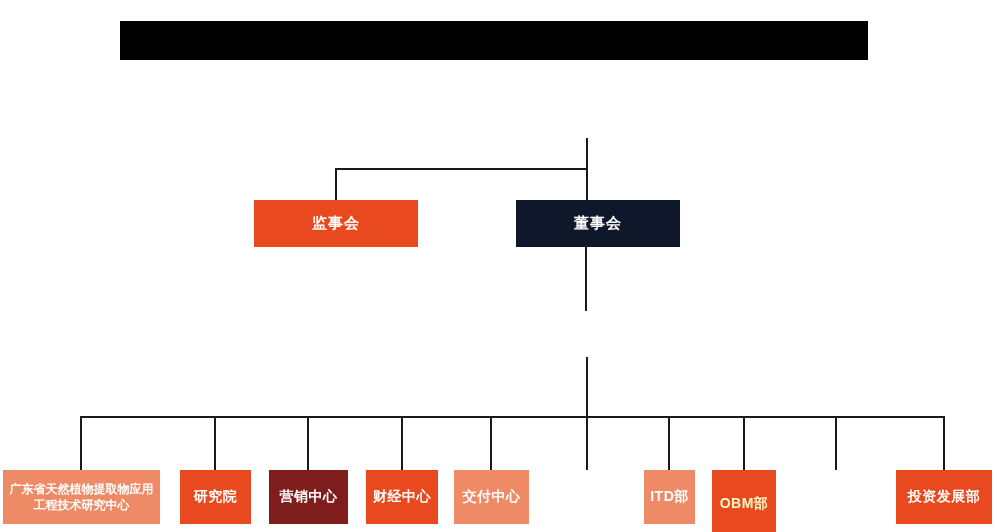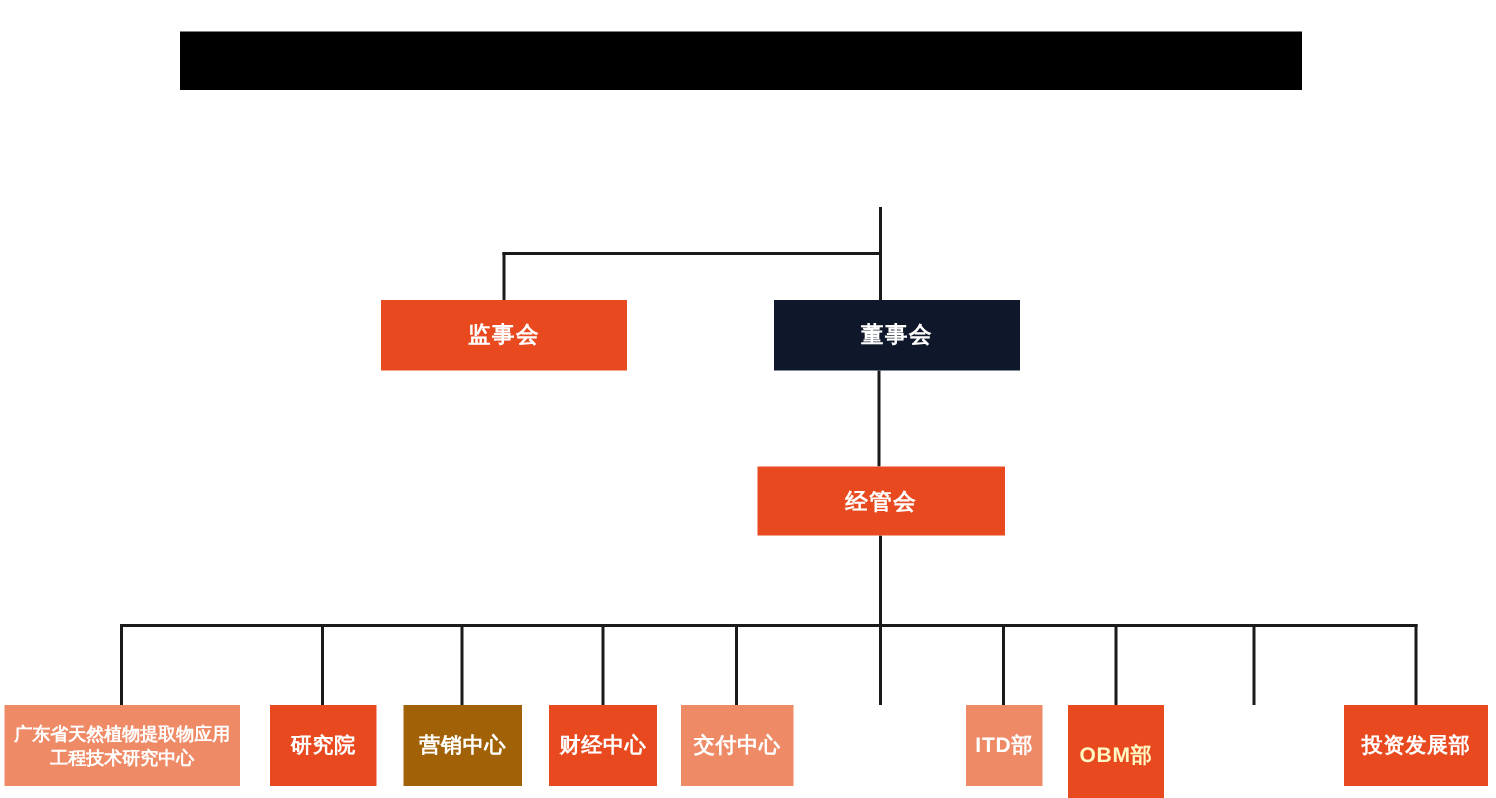--- a/index.html
+++ b/index.html
@@ -47,24 +47,23 @@
   <div class="line" style="left: 490px; top: 416px; width: 2px; height: 54px; background: rgb(26, 26, 26);"></div>
   <div class="line" style="left: 668px; top: 416px; width: 2px; height: 54px; background: rgb(26, 26, 26);"></div>
   <div class="line" style="left: 743px; top: 416px; width: 2px; height: 54px; background: rgb(26, 26, 26);"></div>
   <div class="line" style="left: 835px; top: 416px; width: 2px; height: 54px; background: rgb(26, 26, 26);"></div>
   <div class="line" style="left: 943px; top: 416px; width: 2px; height: 54px; background: rgb(26, 26, 26);"></div>
 
 
   <div class="node" style="left: 254px; top: 200px; width: 164px; height: 47px; background: rgb(232, 73, 30); color: rgb(255, 255, 255);">监事会</div>
   <div class="node" style="left: 516px; top: 200px; width: 164px; height: 47px; background: #0f172a; color: rgb(255, 255, 255);">董事会</div>
 
-  <div class="node" style="left: 505px; top: 311px; width: 165px; height: 46px; background: rgb(232, 73, 30); color: rgb(255, 255, 255);">经管会</div>
 
   <div class="node l4 small" style="left: 3px; top: 470px; width: 157px; height: 54px; background: rgb(239, 138, 102); color: rgb(255, 255, 255);">广东省天然植物提取物应用工程技术研究中心</div>
   <div class="node l4" style="left: 180px; top: 470px; width: 71px; height: 54px; background: rgb(232, 73, 30); color: rgb(255, 255, 255);">研究院</div>
-  <div class="node l4" style="left: 269px; top: 470px; width: 79px; height: 54px; background: #a16207; color: rgb(255, 255, 255);">营销中心</div>
+  <div class="node l4" style="left: 269px; top: 470px; width: 79px; height: 54px; background: #7f1d1d; color: rgb(255, 255, 255);">营销中心</div>
   <div class="node l4" style="left: 366px; top: 470px; width: 72px; height: 54px; background: rgb(232, 73, 30); color: rgb(255, 255, 255);">财经中心</div>
   <div class="node l4" style="left: 454px; top: 470px; width: 75px; height: 54px; background: rgb(239, 138, 102); color: rgb(255, 255, 255);">交付中心</div>
   <div class="node l4" style="left: 644px; top: 470px; width: 51px; height: 54px; background: rgb(239, 138, 102); color: rgb(255, 255, 255);">ITD部</div>
   <div class="node l4" style="left: 712px; top: 470px; width: 64px; height: 68px; background: rgb(232, 73, 30); color: #fef9c3;">OBM部</div>
   <div class="node l4" style="left: 896px; top: 470px; width: 96px; height: 54px; background: rgb(232, 73, 30); color: rgb(255, 255, 255);">投资发展部</div>
 
 </div>
 
 </body></html>

